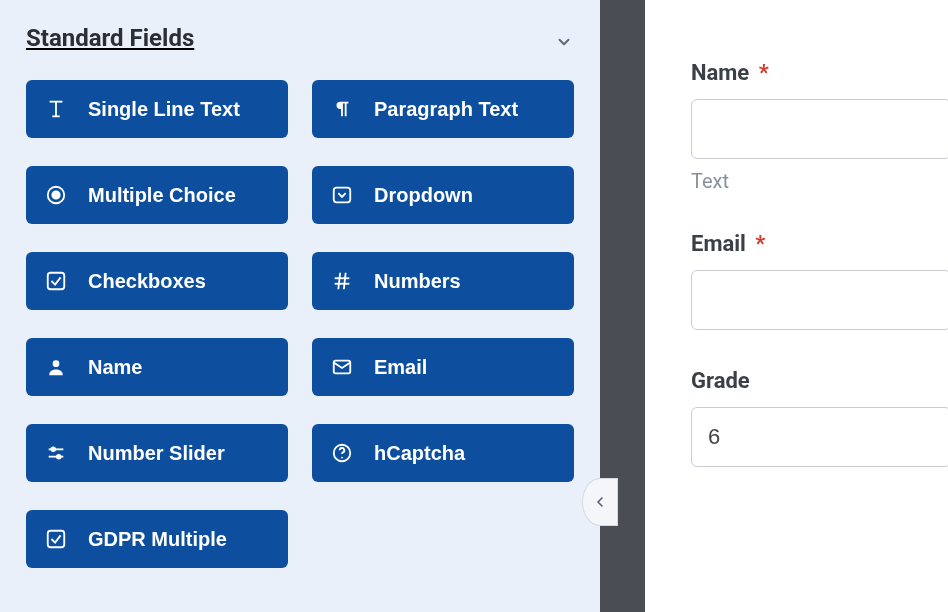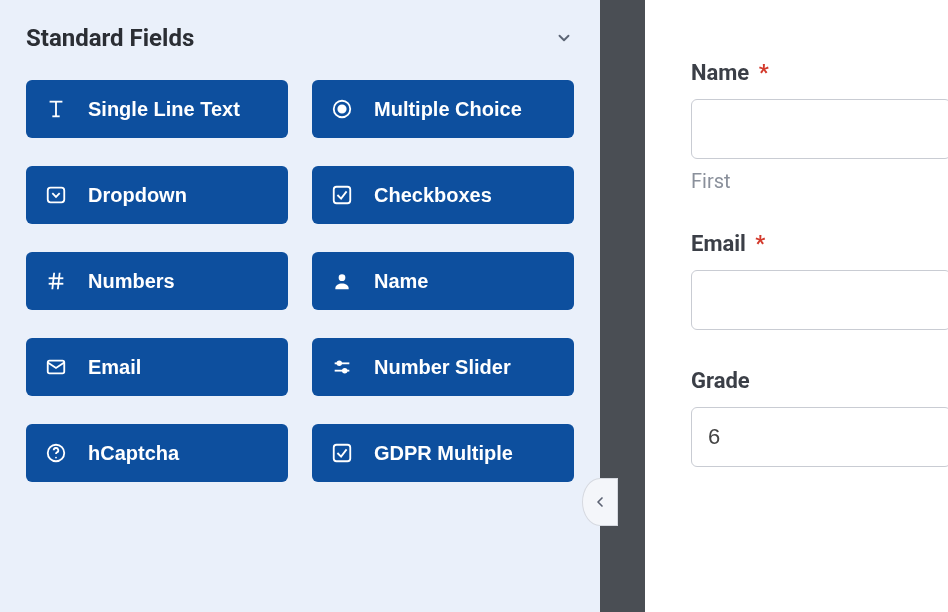--- a/index.html
+++ b/index.html
@@ -13,22 +13,23 @@
     padding: 24px 26px 0 26px;
     position: relative;
     overflow-y: auto;
   }
   .sidebar::-webkit-scrollbar { width: 8px; }
   .sidebar::-webkit-scrollbar-thumb { background: #c8ccd4; border-radius: 4px; }
 
   .section-header {
     display: flex;
     justify-content: space-between;
-    align-items: center;
+    align-items: flex-end;
     margin-bottom: 28px;
+    text-decoration: underline;
   }
   .section-title {
     font-size: 24px;
     font-weight: 700;
     color: #2b2e34;
   }
   .chevron {
     width: 20px; height: 20px;
     display: flex; align-items: center; justify-content: center;
     color: #5c6575;
@@ -141,20 +142,29 @@
       <span class="icon">
         <svg width="22" height="22" viewBox="0 0 24 24" fill="none" stroke="currentColor" stroke-width="2">
             <path d="M5 4h14"></path>
             <path d="M12 4v16"></path>
             <path d="M8 20h8"></path>
           </svg>
       </span>
       <span>Single Line Text</span>
     </button>
 
+    <button class="field-btn">
+      <span class="icon">
+        <svg width="22" height="22" viewBox="0 0 24 24" fill="currentColor">
+            <path d="M13 4v16h-2V4H8v16H6V12a6 6 0 1 1 0-8h12v2h-5z" opacity="0"></path>
+            <path d="M10 4a4 4 0 0 0 0 8h1v8h2V6h2v14h2V6h2V4H10z"></path>
+          </svg>
+      </span>
+      <span>Paragraph Text</span>
+    </button>
 
     <button class="field-btn">
       <span class="icon">
         <svg width="22" height="22" viewBox="0 0 24 24" fill="none" stroke="currentColor" stroke-width="2">
             <circle cx="12" cy="12" r="9"></circle>
             <circle cx="12" cy="12" r="4" fill="currentColor"></circle>
           </svg>
       </span>
       <span>Multiple Choice</span>
     </button>
@@ -256,21 +266,21 @@
 </div>
 
 <div class="preview">
 
   <div class="form-field">
     <label class="form-label">
       <span>Name</span>
       <span class="req">*</span>
     </label>
     <input type="text" class="text-input" value="" style="">
-    <div class="sublabel">First</div>
+    <div class="sublabel">Text</div>
   </div>
 
   <div class="form-field">
     <label class="form-label">
       <span>Email</span>
       <span class="req">*</span>
     </label>
     <input type="text" class="text-input" value="" style="">
   </div>
 

